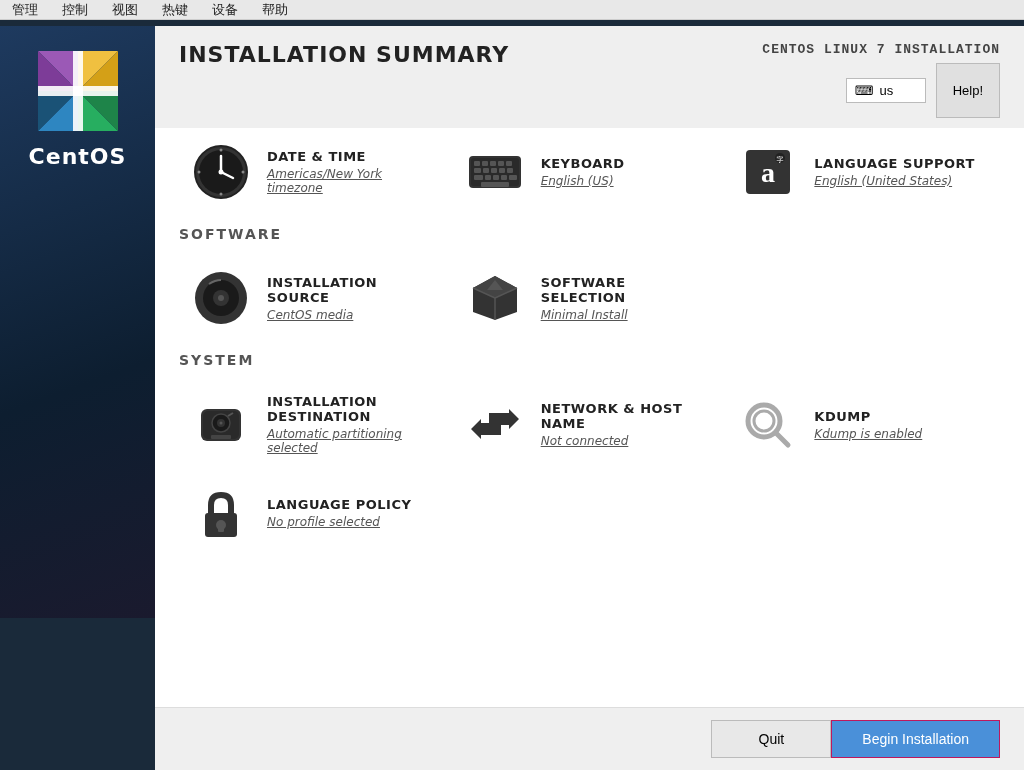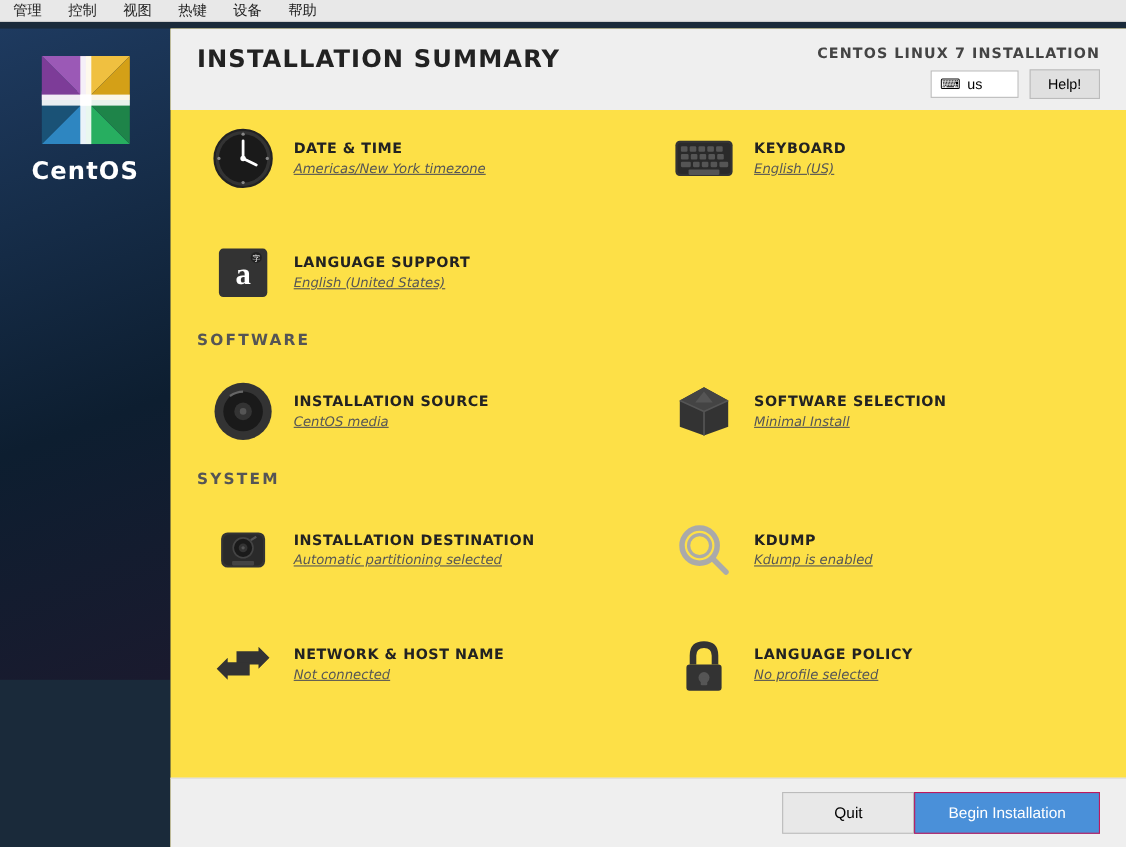--- a/index.html
+++ b/index.html
@@ -53,21 +53,21 @@
       font-weight: bold;
       letter-spacing: 1px;
     }
 
     
     #main {
       position: absolute;
       left: 155px; top: 26px;
       width: 869px;
       height: 744px;
-      background: #fde047;
+      background: #ffffff;
       display: flex;
       flex-direction: column;
     }
 
     
     #header {
       display: flex;
       justify-content: space-between;
       align-items: flex-start;
       padding: 16px 24px 10px 24px;
@@ -86,20 +86,21 @@
       flex-direction: column;
       align-items: flex-end;
       gap: 6px;
     }
 
     #install-label {
       font-size: 13px;
       color: #444;
       letter-spacing: 1px;
       font-weight: bold;
+      font-family: Liberation Mono, monospace;
     }
 
     #header-controls {
       display: flex;
       align-items: center;
       gap: 10px;
     }
 
     #lang-button {
       background: white;
@@ -109,21 +110,21 @@
       display: flex;
       align-items: center;
       gap: 6px;
       cursor: pointer;
       min-width: 80px;
     }
 
     #help-button {
       background: #e0e0e0;
       border: 1px solid #bbb;
-      padding: 5px 16px;
+      padding: 19px 16px;
       font-size: 13px;
       cursor: pointer;
       font-weight: normal;
     }
 
     
     #content {
       flex: 1;
       padding: 0 24px;
       overflow-y: auto;
@@ -133,22 +134,22 @@
       font-size: 14px;
       font-weight: bold;
       color: #555;
       letter-spacing: 2px;
       margin: 10px 0 8px 0;
       padding-bottom: 4px;
     }
 
     .items-grid {
       display: grid;
-      grid-template-columns: 1fr 1fr;
-      gap: 16px;
+      grid-template-columns: 1fr 1fr 1fr;
+      gap: 0;
       margin-bottom: 4px;
     }
 
     .install-item {
       display: flex;
       align-items: center;
       gap: 16px;
       padding: 14px 12px;
       cursor: pointer;
       border-radius: 2px;
@@ -411,43 +412,43 @@
         <div class="item-text">
           <span class="item-title">INSTALLATION DESTINATION</span>
           <span class="item-subtitle">Automatic partitioning selected</span>
         </div>
       </div>
 
       <div class="install-item">
         <div class="item-icon">
           <svg width="56" height="56" viewBox="0 0 56 56">
 
+            <polygon points="22,16 42,16 42,12 52,22 42,32 42,28 22,28" fill="#333"></polygon>
+
+            <polygon points="34,26 14,26 14,22 4,32 14,42 14,38 34,38" fill="#333"></polygon>
+          </svg>
+        </div>
+        <div class="item-text">
+          <span class="item-title">NETWORK &amp; HOST NAME</span>
+          <span class="item-subtitle">Not connected</span>
+        </div>
+      </div>
+
+      <div class="install-item">
+        <div class="item-icon">
+          <svg width="56" height="56" viewBox="0 0 56 56">
+
             <circle cx="24" cy="24" r="16" fill="none" stroke="#aaa" stroke-width="5"></circle>
             <circle cx="24" cy="24" r="10" fill="none" stroke="#aaa" stroke-width="3"></circle>
             <line x1="36" y1="36" x2="48" y2="48" stroke="#aaa" stroke-width="5" stroke-linecap="round"></line>
           </svg>
         </div>
         <div class="item-text">
           <span class="item-title">KDUMP</span>
           <span class="item-subtitle">Kdump is enabled</span>
-        </div>
-      </div>
-
-      <div class="install-item">
-        <div class="item-icon">
-          <svg width="56" height="56" viewBox="0 0 56 56">
-
-            <polygon points="22,16 42,16 42,12 52,22 42,32 42,28 22,28" fill="#333"></polygon>
-
-            <polygon points="34,26 14,26 14,22 4,32 14,42 14,38 34,38" fill="#333"></polygon>
-          </svg>
-        </div>
-        <div class="item-text">
-          <span class="item-title">NETWORK &amp; HOST NAME</span>
-          <span class="item-subtitle">Not connected</span>
         </div>
       </div>
 
       <div class="install-item">
         <div class="item-icon">
           <svg width="56" height="56" viewBox="0 0 56 56">
 
             <rect x="12" y="28" width="32" height="24" rx="3" fill="#333"></rect>
 
             <path d="M 18 28 L 18 20 Q 18 10 28 10 Q 38 10 38 20 L 38 28" fill="none" stroke="#333" stroke-width="6"></path>

